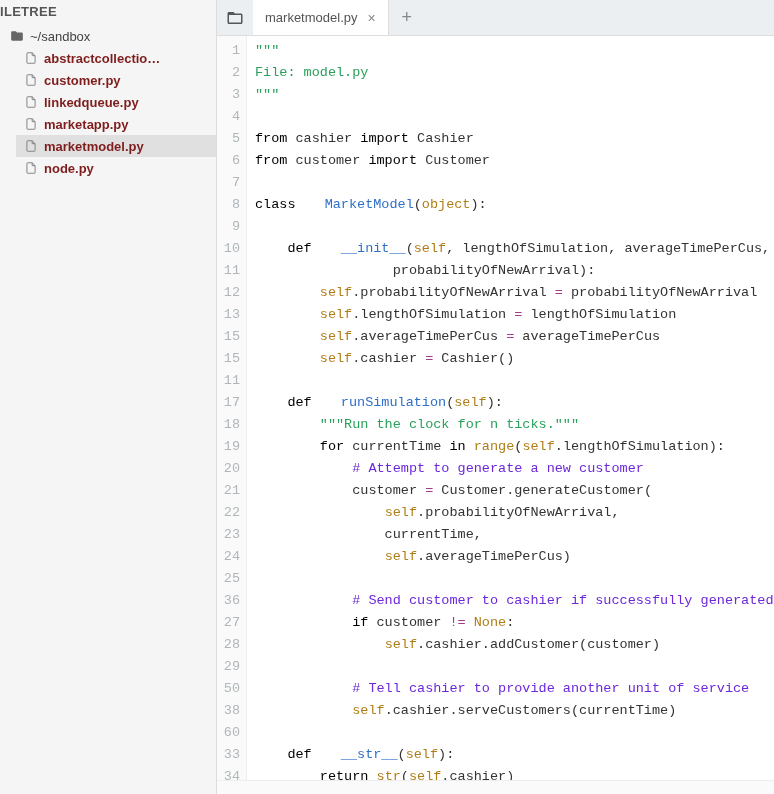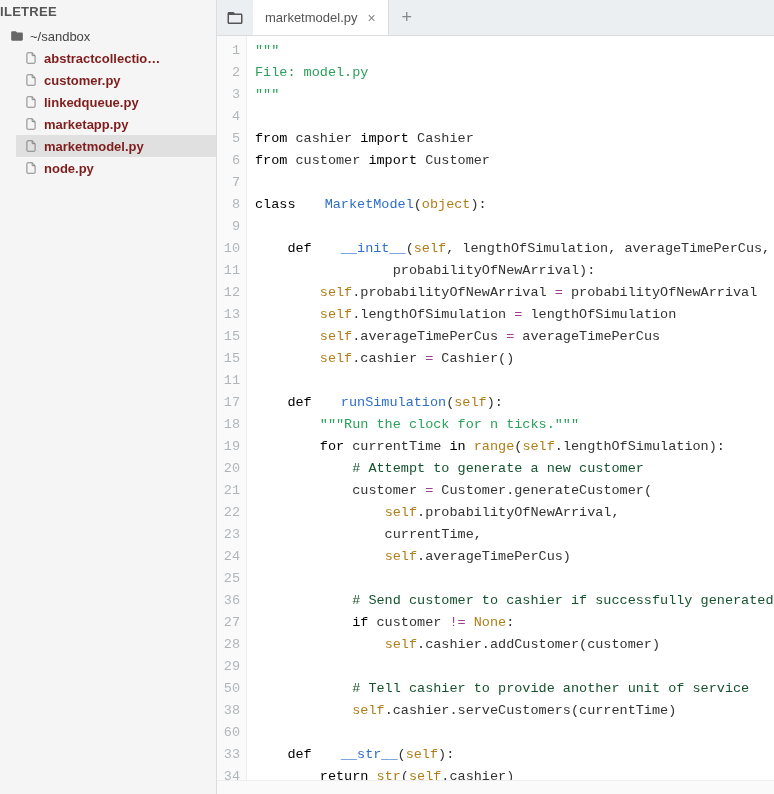--- a/index.html
+++ b/index.html
@@ -28,21 +28,21 @@
   .code-area { flex:1; display:flex; overflow:hidden; font-family: Consolas, "Courier New", monospace; font-size:13.5px; line-height:22px; }
   .gutter { width:30px; background:#fafafa; color:#b0b6ba; text-align:right; padding:4px 6px 4px 0; border-right:1px solid #eee; user-select:none; }
   .gutter div { height:22px; }
   .code { flex:1; padding:4px 0 4px 8px; white-space:pre; overflow:hidden; color:#333; }
   .code-line { height:22px; }
 
   .tok-str { color:#2aa05a; }
   .tok-kw  { color:#000000; }
   .tok-fn  { color:#2f6fca;margin-left:21px; }
   .tok-bi  { color:#b07d17; }
-  .tok-cm  { color:#14532d; }
+  .tok-cm  { color:#6d28d9; }
   .tok-op  { color:#a33b93; }
 
   
   .hscroll { height:14px; border-top:1px solid #eee; background:#fafafa; }
 </style>
 </head>
 <body>
 
 <div class="root">
 

